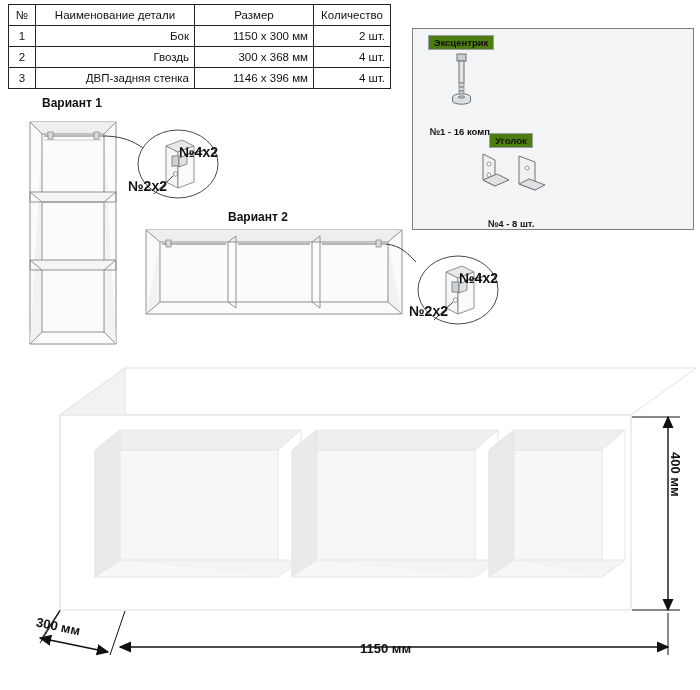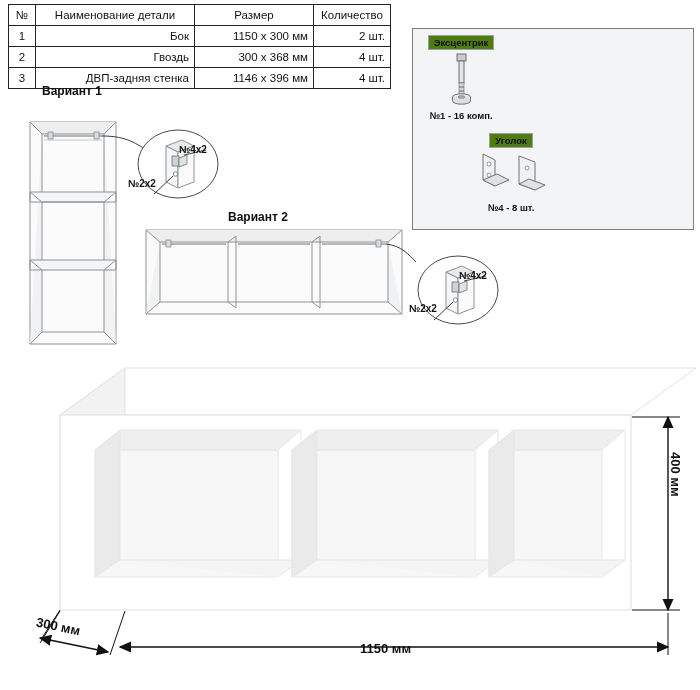--- a/index.html
+++ b/index.html
@@ -54,34 +54,34 @@
     font-size: 9.5px;
     background: #4d7c0f;
     border: 1px solid #9aa0a6;
     display: inline-block;
     padding: 1px 5px;
     white-space: nowrap;
   }
   .hw-caption {
     font-weight: bold;
     font-size: 9.5px;
-    margin-top: 2px;
+    margin-top: 18px;
     white-space: nowrap;
   }
   .hw-art { height: 58px; position: relative; }
 
   
   .variant-label {
     font-size: 12px;
     font-weight: bold;
   }
 
   
   .callout-label {
-    font-size: 10px;
+    font-size: 14px;
     font-weight: bold;
     white-space: nowrap;
   }
 
   
   .dim-label { font-size: 13px; font-weight: bold; white-space: nowrap; }
   .dim-vert  { writing-mode: vertical-rl; }
 
   svg { display: block; }
   .ln { stroke: #3b3b3b; stroke-width: 1; fill: none; }
@@ -151,21 +151,21 @@
         <path d="M56 8 v28 l16 6 v-28 z" fill="#f0f1f2" stroke="#6e7276"></path>
         <path d="M56 36 l16 6 l10 -5 l-16 -6 z" fill="#dfe1e3" stroke="#6e7276"></path>
         <circle cx="64" cy="20" r="2" fill="#fff" stroke="#6e7276" stroke-width="0.7"></circle>
       </svg>
     </div>
     <div class="hw-caption">№4 - 8 шт.</div>
   </div>
 
 </div>
 
-<div class="abs variant-label" style="left:32px; top:84px;padding-left:10px;">Вариант 1</div>
+<div class="abs variant-label" style="left:32px; top:96px;padding-left:10px;">Вариант 1</div>
 <div class="abs" style="left:18px; top:110px;">
   <svg width="200" height="250" viewBox="0 0 200 250">
 
     <g class="ln-thin">
 
       <path d="M12 12 L98 12 L98 234 L12 234 Z" fill="#fbfbfb" stroke="#8d9195"></path>
       <path d="M12 12 L24 24 L86 24 L98 12" fill="#eceef0" stroke="#8d9195"></path>
       <path d="M24 24 L24 222 L12 234" fill="#f1f2f3" stroke="#8d9195"></path>
       <path d="M86 24 L86 222 L98 234" fill="#f1f2f3" stroke="#8d9195"></path>
       <path d="M24 222 L86 222" stroke="#8d9195" fill="none"></path>

